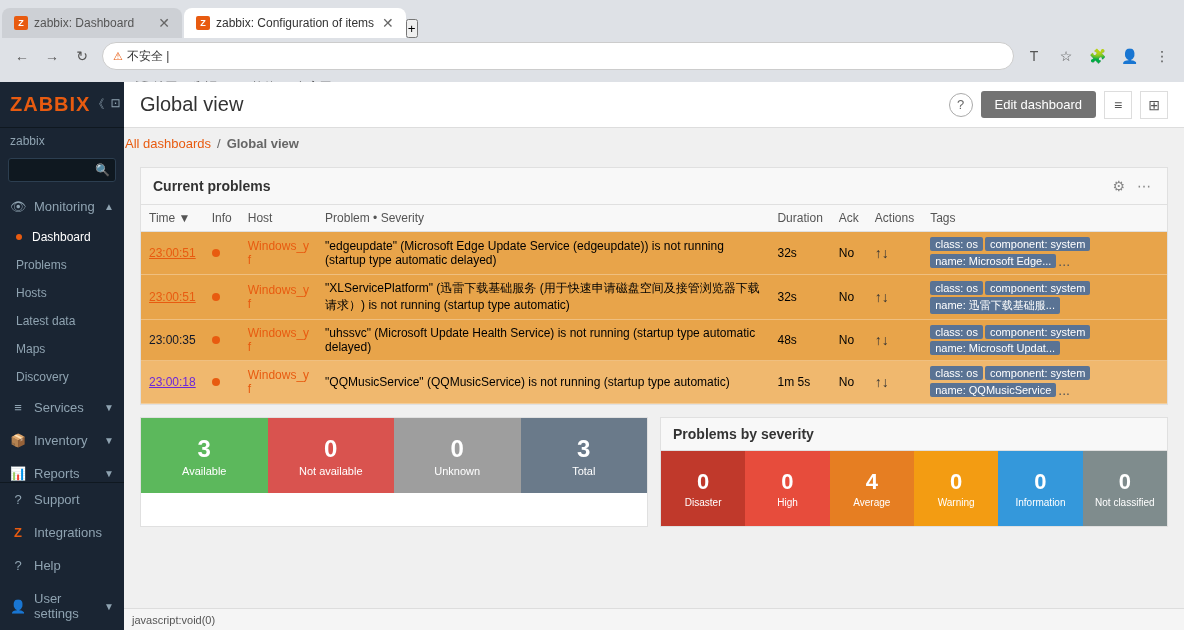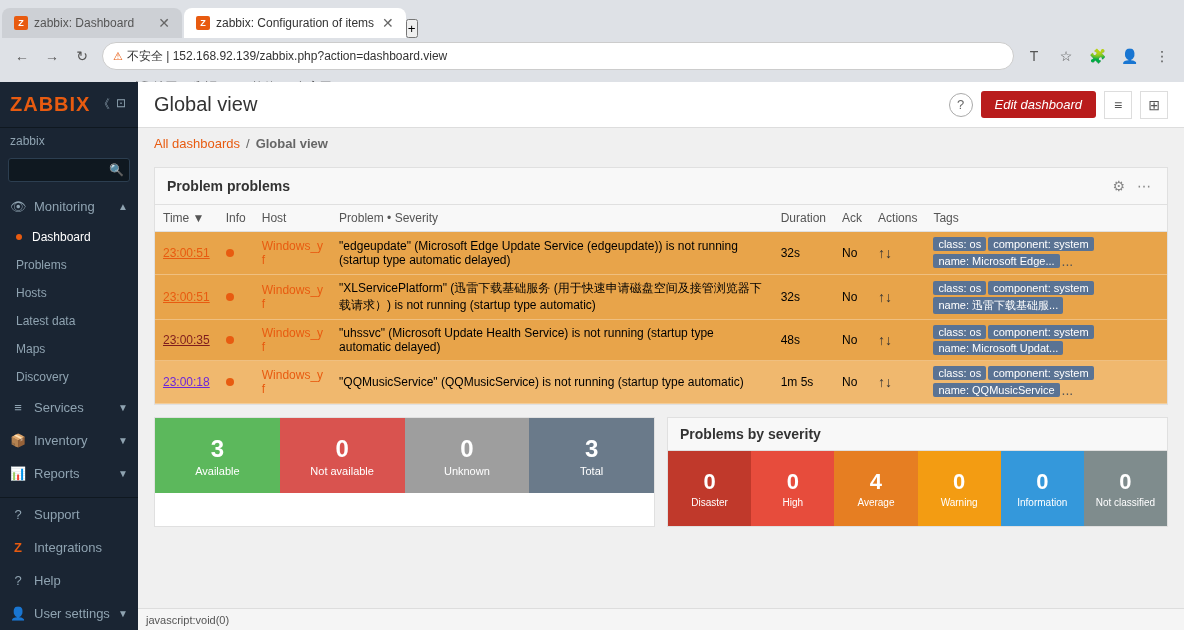--- a/index.html
+++ b/index.html
@@ -19,21 +19,21 @@
     .url-lock { color: #e85b10; margin-right: 4px; font-size: 11px; }
     .browser-actions { display: flex; gap: 4px; align-items: center; }
     .browser-action-btn { width: 28px; height: 28px; border: none; background: transparent; cursor: pointer; color: #555; font-size: 14px; display: flex; align-items: center; justify-content: center; border-radius: 4px; }
     .bookmarks-bar { display: flex; align-items: center; padding: 2px 8px; height: 26px; font-size: 12px; gap: 8px; }
     .bookmark-item { color: #333; cursor: pointer; padding: 2px 4px; border-radius: 3px; display: flex; align-items: center; gap: 3px; }
 
     
     .app { display: flex; height: 548px; background: #f0f0f0; }
 
     
-    .sidebar { width: 138px; background: #1a2533; color: #8fa3b1; display: flex; flex-direction: column; flex-shrink: 0; }
+    .sidebar { width: 124px; background: #1a2533; color: #8fa3b1; display: flex; flex-direction: column; flex-shrink: 0; }
     .sidebar-logo { display: flex; align-items: center; padding: 8px 10px; height: 46px; border-bottom: 1px solid #0f1820; background: #1a2533; }
     .sidebar-logo-text { color: #e85b10; font-size: 20px; font-weight: bold; letter-spacing: 1px; }
     .sidebar-logo-arrows { margin-left: auto; display: flex; gap: 2px; }
     .sidebar-logo-btn { color: #8fa3b1; font-size: 12px; cursor: pointer; padding: 2px; }
     .sidebar-username { padding: 6px 10px; font-size: 12px; color: #8fa3b1; }
     .sidebar-search { margin: 4px 8px; position: relative; }
     .sidebar-search input { width: 100%; background: #0f1820; border: 1px solid #2c3e50; color: #aaa; padding: 4px 8px 4px 8px; border-radius: 3px; font-size: 12px; outline: none; }
     .sidebar-search-icon { position: absolute; right: 6px; top: 50%; transform: translateY(-50%); color: #8fa3b1; font-size: 12px; }
     .sidebar-nav { flex: 1; overflow-y: auto; padding-top: 4px; }
     .sidebar-item { display: flex; align-items: center; padding: 9px 10px; cursor: pointer; color: #8fa3b1; font-size: 13px; gap: 8px; }
@@ -47,25 +47,25 @@
     .sidebar-sub-item::before { content: ''; width: 6px; height: 6px; border-radius: 50%; background: #e85b10; margin-right: 4px; flex-shrink: 0; display: none; }
     .sidebar-sub-item.active::before { display: block; }
     .sidebar-bottom { border-top: 1px solid #0f1820; }
 
     
     .main-content { flex: 1; overflow: hidden; display: flex; flex-direction: column; }
     .main-header { background: #fff; padding: 0 16px; height: 46px; display: flex; align-items: center; border-bottom: 1px solid #ddd; gap: 12px; }
     .page-title { font-size: 20px; font-weight: normal; color: #333; flex: 1; }
     .header-actions { display: flex; align-items: center; gap: 8px; }
     .help-btn { width: 24px; height: 24px; border-radius: 50%; border: 1px solid #aaa; background: transparent; cursor: pointer; color: #666; font-size: 13px; display: flex; align-items: center; justify-content: center; }
-    .edit-dashboard-btn { background: #b91c1c; color: #fff; border: none; padding: 6px 14px; border-radius: 3px; cursor: pointer; font-size: 13px; font-style: italic; }
+    .edit-dashboard-btn { background: #737373; color: #fff; border: none; padding: 6px 14px; border-radius: 3px; cursor: pointer; font-size: 13px; }
     .view-btn { width: 28px; height: 28px; border: 1px solid #ddd; background: #fff; cursor: pointer; display: flex; align-items: center; justify-content: center; color: #555; font-size: 14px; }
 
     
-    .breadcrumb { padding: 8px 16px; display: flex; align-items: center; gap: 6px; font-size: 13px; }
+    .breadcrumb { padding: 8px 1px; display: flex; align-items: center; gap: 6px; font-size: 13px; }
     .breadcrumb a { color: #e85b10; text-decoration: none; }
     .breadcrumb span { color: #666; }
     .breadcrumb-sep { color: #aaa; }
     .breadcrumb-current { color: #e85b10; font-weight: bold; }
 
     
     .dashboard-content { flex: 1; overflow-y: auto; padding: 8px 16px 16px; }
 
     
     .widget { background: #fff; border: 1px solid #e0e0e0; margin-bottom: 12px; }
@@ -142,21 +142,20 @@
   <div class="address-bar">
     <div class="nav-btns">
       <button class="nav-btn">←</button>
       <button class="nav-btn">→</button>
       <button class="nav-btn">↻</button>
     </div>
     <div class="url-bar">
       <span class="url-lock">⚠</span>
       <span>不安全</span>
       &nbsp;|&nbsp;
-      <span>152.168.92.139/zabbix.php?action=dashboard.view</span>
     </div>
     <div class="browser-actions">
       <button class="browser-action-btn">T</button>
       <button class="browser-action-btn">☆</button>
       <button class="browser-action-btn">🧩</button>
       <button class="browser-action-btn">👤</button>
       <button class="browser-action-btn">⋮</button>
     </div>
   </div>
   <div class="bookmarks-bar">
@@ -254,21 +253,21 @@
     <div class="breadcrumb">
       <a href="#">All dashboards</a>
       <span class="breadcrumb-sep">/</span>
       <span class="breadcrumb-current">Global view</span>
     </div>
 
     <div class="dashboard-content">
 
       <div class="widget">
         <div class="widget-header">
-          <span class="widget-title">Problem problems</span>
+          <span class="widget-title">Current problems</span>
           <div class="widget-actions">
             <button class="widget-btn">⚙</button>
             <button class="widget-btn">⋯</button>
           </div>
         </div>
         <table class="problems-table">
           <thead>
             <tr>
               <th>Time ▼</th>
               <th>Info</th>
@@ -324,21 +323,21 @@
                 <div class="tags-cell">
                   <span class="tag">class: os</span>
                   <span class="tag">component: system</span>
                   <span class="tag">name: 迅雷下载基础服...</span>
                 </div>
               </td>
             </tr>
 
             <tr class="problem-row row-orange">
               <td class="time-cell">
-                <span style="color:#7f1d1d;text-decoration:underline;cursor:pointer;">23:00:35</span>
+                <span style="color:#0f172a;cursor:pointer;">23:00:35</span>
               </td>
               <td>
                 <span class="info-dot"></span>
               </td>
               <td class="host-cell">
                 <a href="#" style="color:#e85b10;text-decoration:none;">Windows_y<br>f</a>
               </td>
               <td class="problem-text">"uhssvc" (Microsoft Update Health Service) is not running (startup type automatic delayed)</td>
               <td class="duration-cell">48s</td>
               <td class="ack-cell">No</td>

